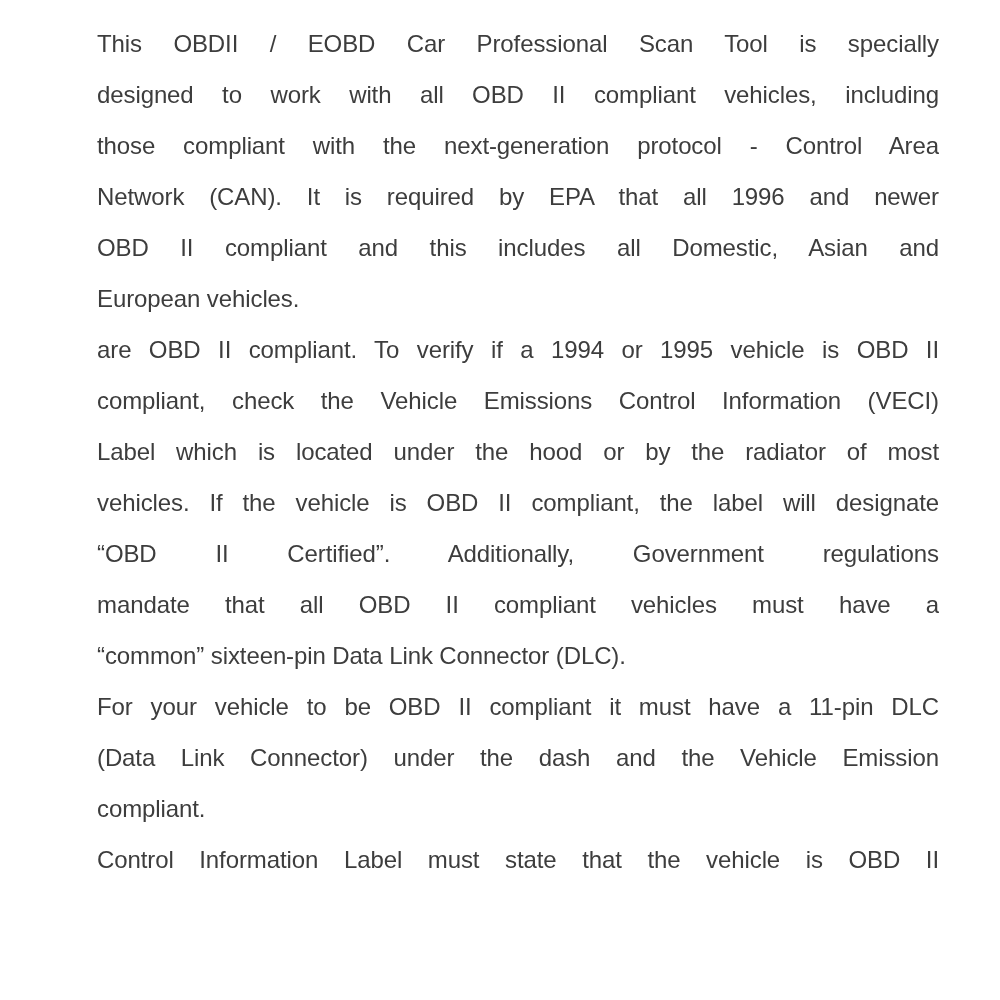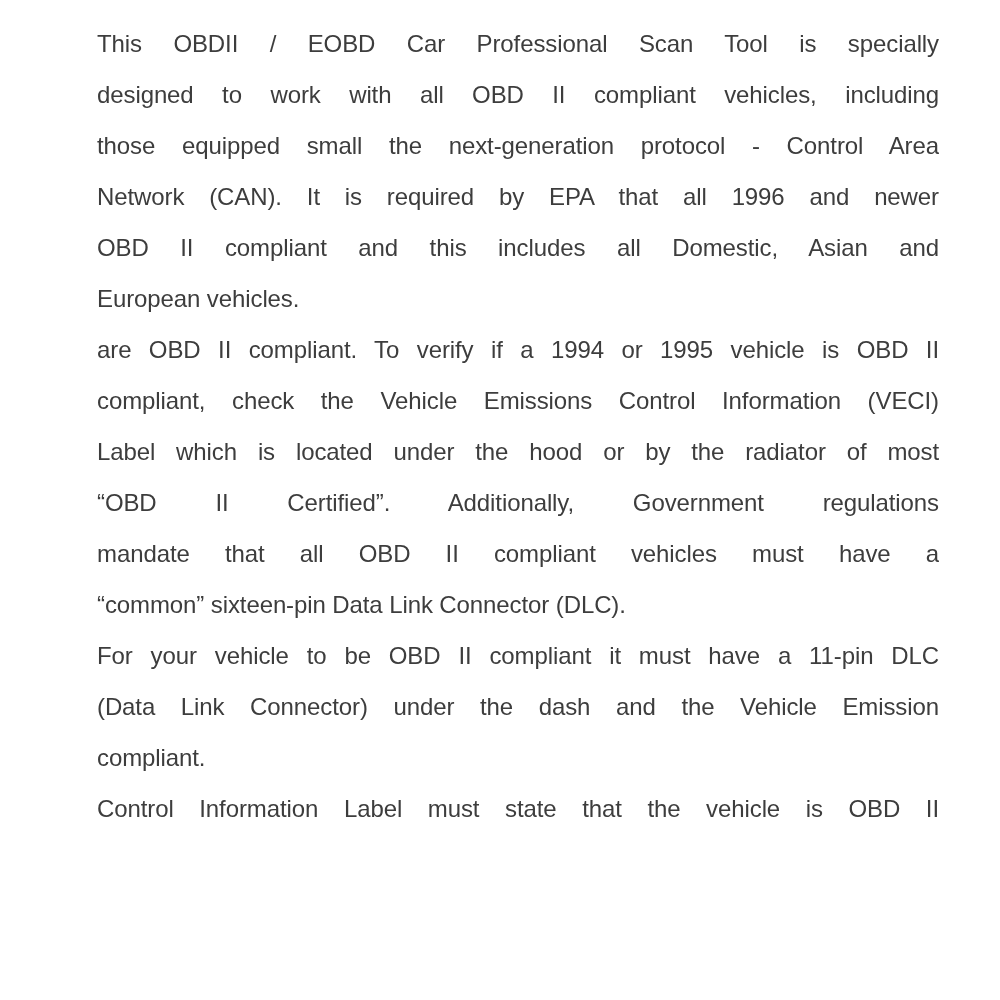--- a/index.html
+++ b/index.html
@@ -38,30 +38,31 @@
   }
 </style>
 </head>
 <body>
 
 <div class="doc">
 
   <div class="para">
     <div class="line">This OBDII / EOBD Car Professional Scan Tool is specially</div>
     <div class="line">designed to work with all OBD II compliant vehicles, including</div>
-    <div class="line">those equipped small the next-generation protocol - Control Area</div>
+    <div class="line">those compliant with the next-generation protocol - Control Area</div>
     <div class="line">Network (CAN). It is required by EPA that all 1996 and newer</div>
     <div class="line">OBD II compliant and this includes all Domestic, Asian and</div>
     <div class="line last">European vehicles.</div>
   </div>
 
   <div class="para">
     <div class="line">are OBD II compliant. To verify if a 1994 or 1995 vehicle is OBD II</div>
     <div class="line">compliant, check the Vehicle Emissions Control Information (VECI)</div>
     <div class="line">Label which is located under the hood or by the radiator of most</div>
+    <div class="line">vehicles. If the vehicle is OBD II compliant, the label will designate</div>
     <div class="line">“OBD II Certified”. Additionally, Government regulations</div>
     <div class="line">mandate that all OBD II compliant vehicles must have a</div>
     <div class="line last">“common” sixteen-pin Data Link Connector (DLC).</div>
   </div>
 
   <div class="para">
     <div class="line">For your vehicle to be OBD II compliant it must have a 11-pin DLC</div>
     <div class="line">(Data Link Connector) under the dash and the Vehicle Emission</div>
     <div class="line last">compliant.</div>
     <div class="line">Control Information Label must state that the vehicle is OBD II</div>

